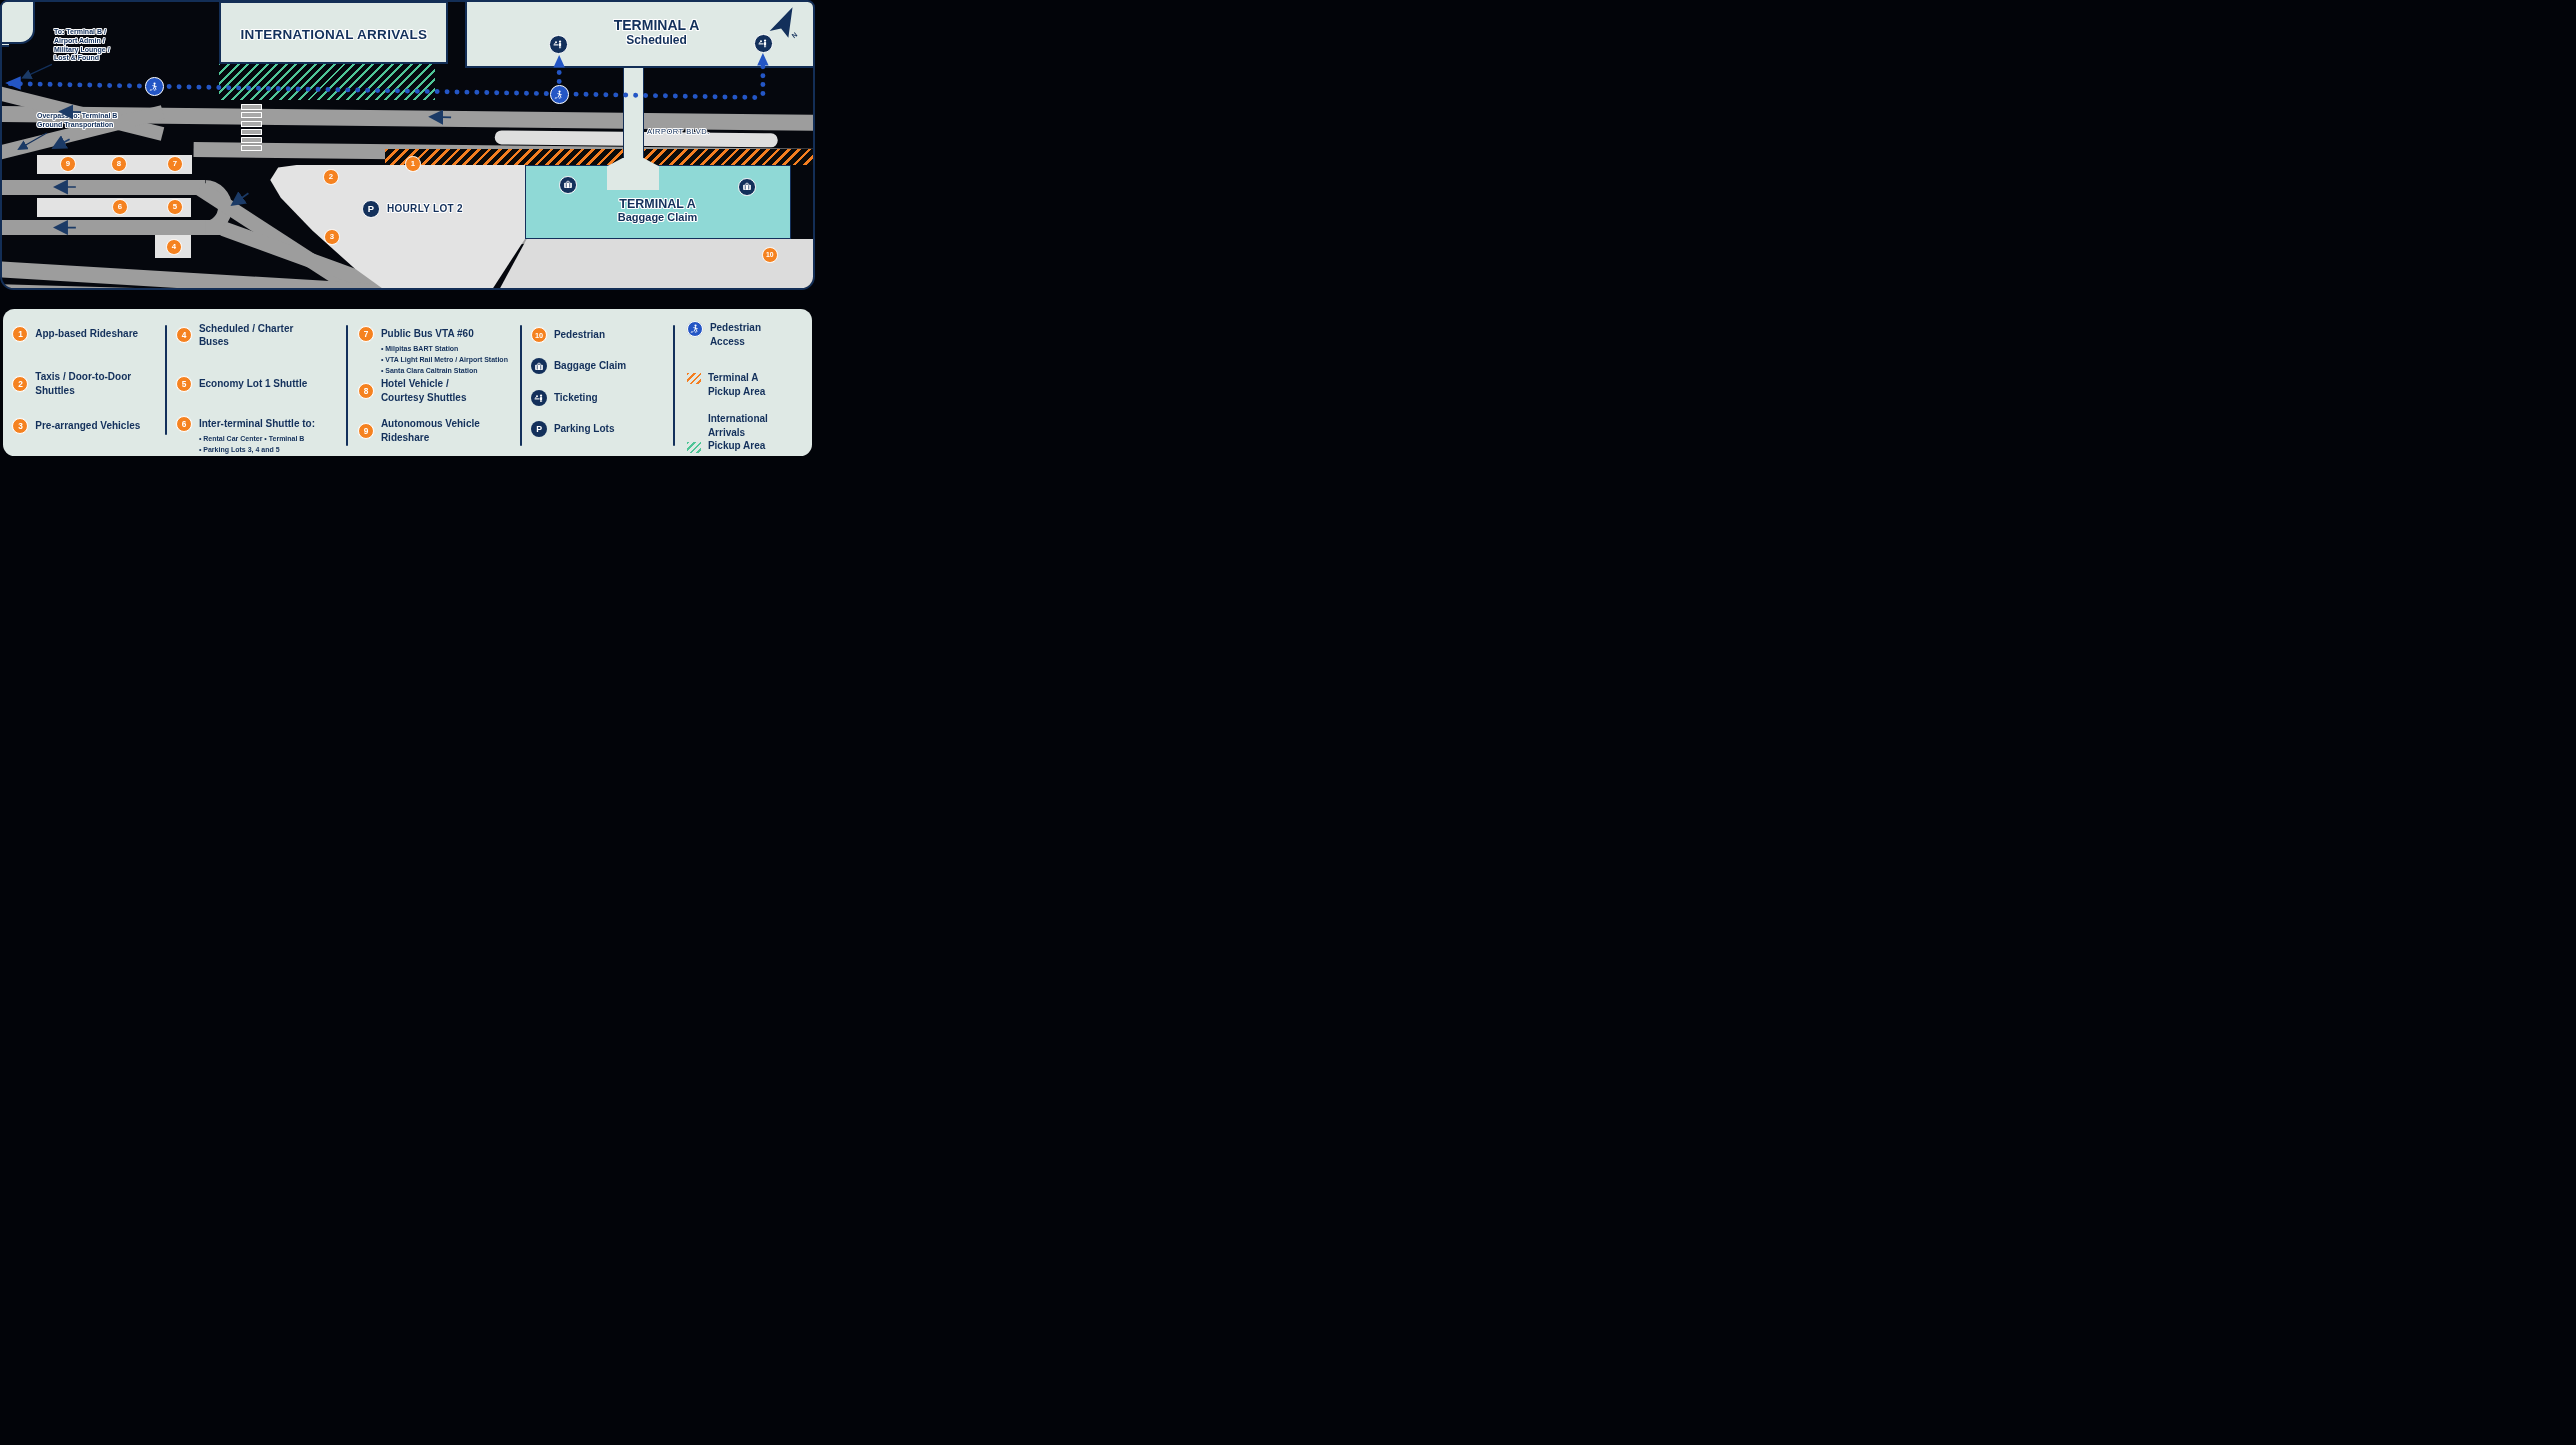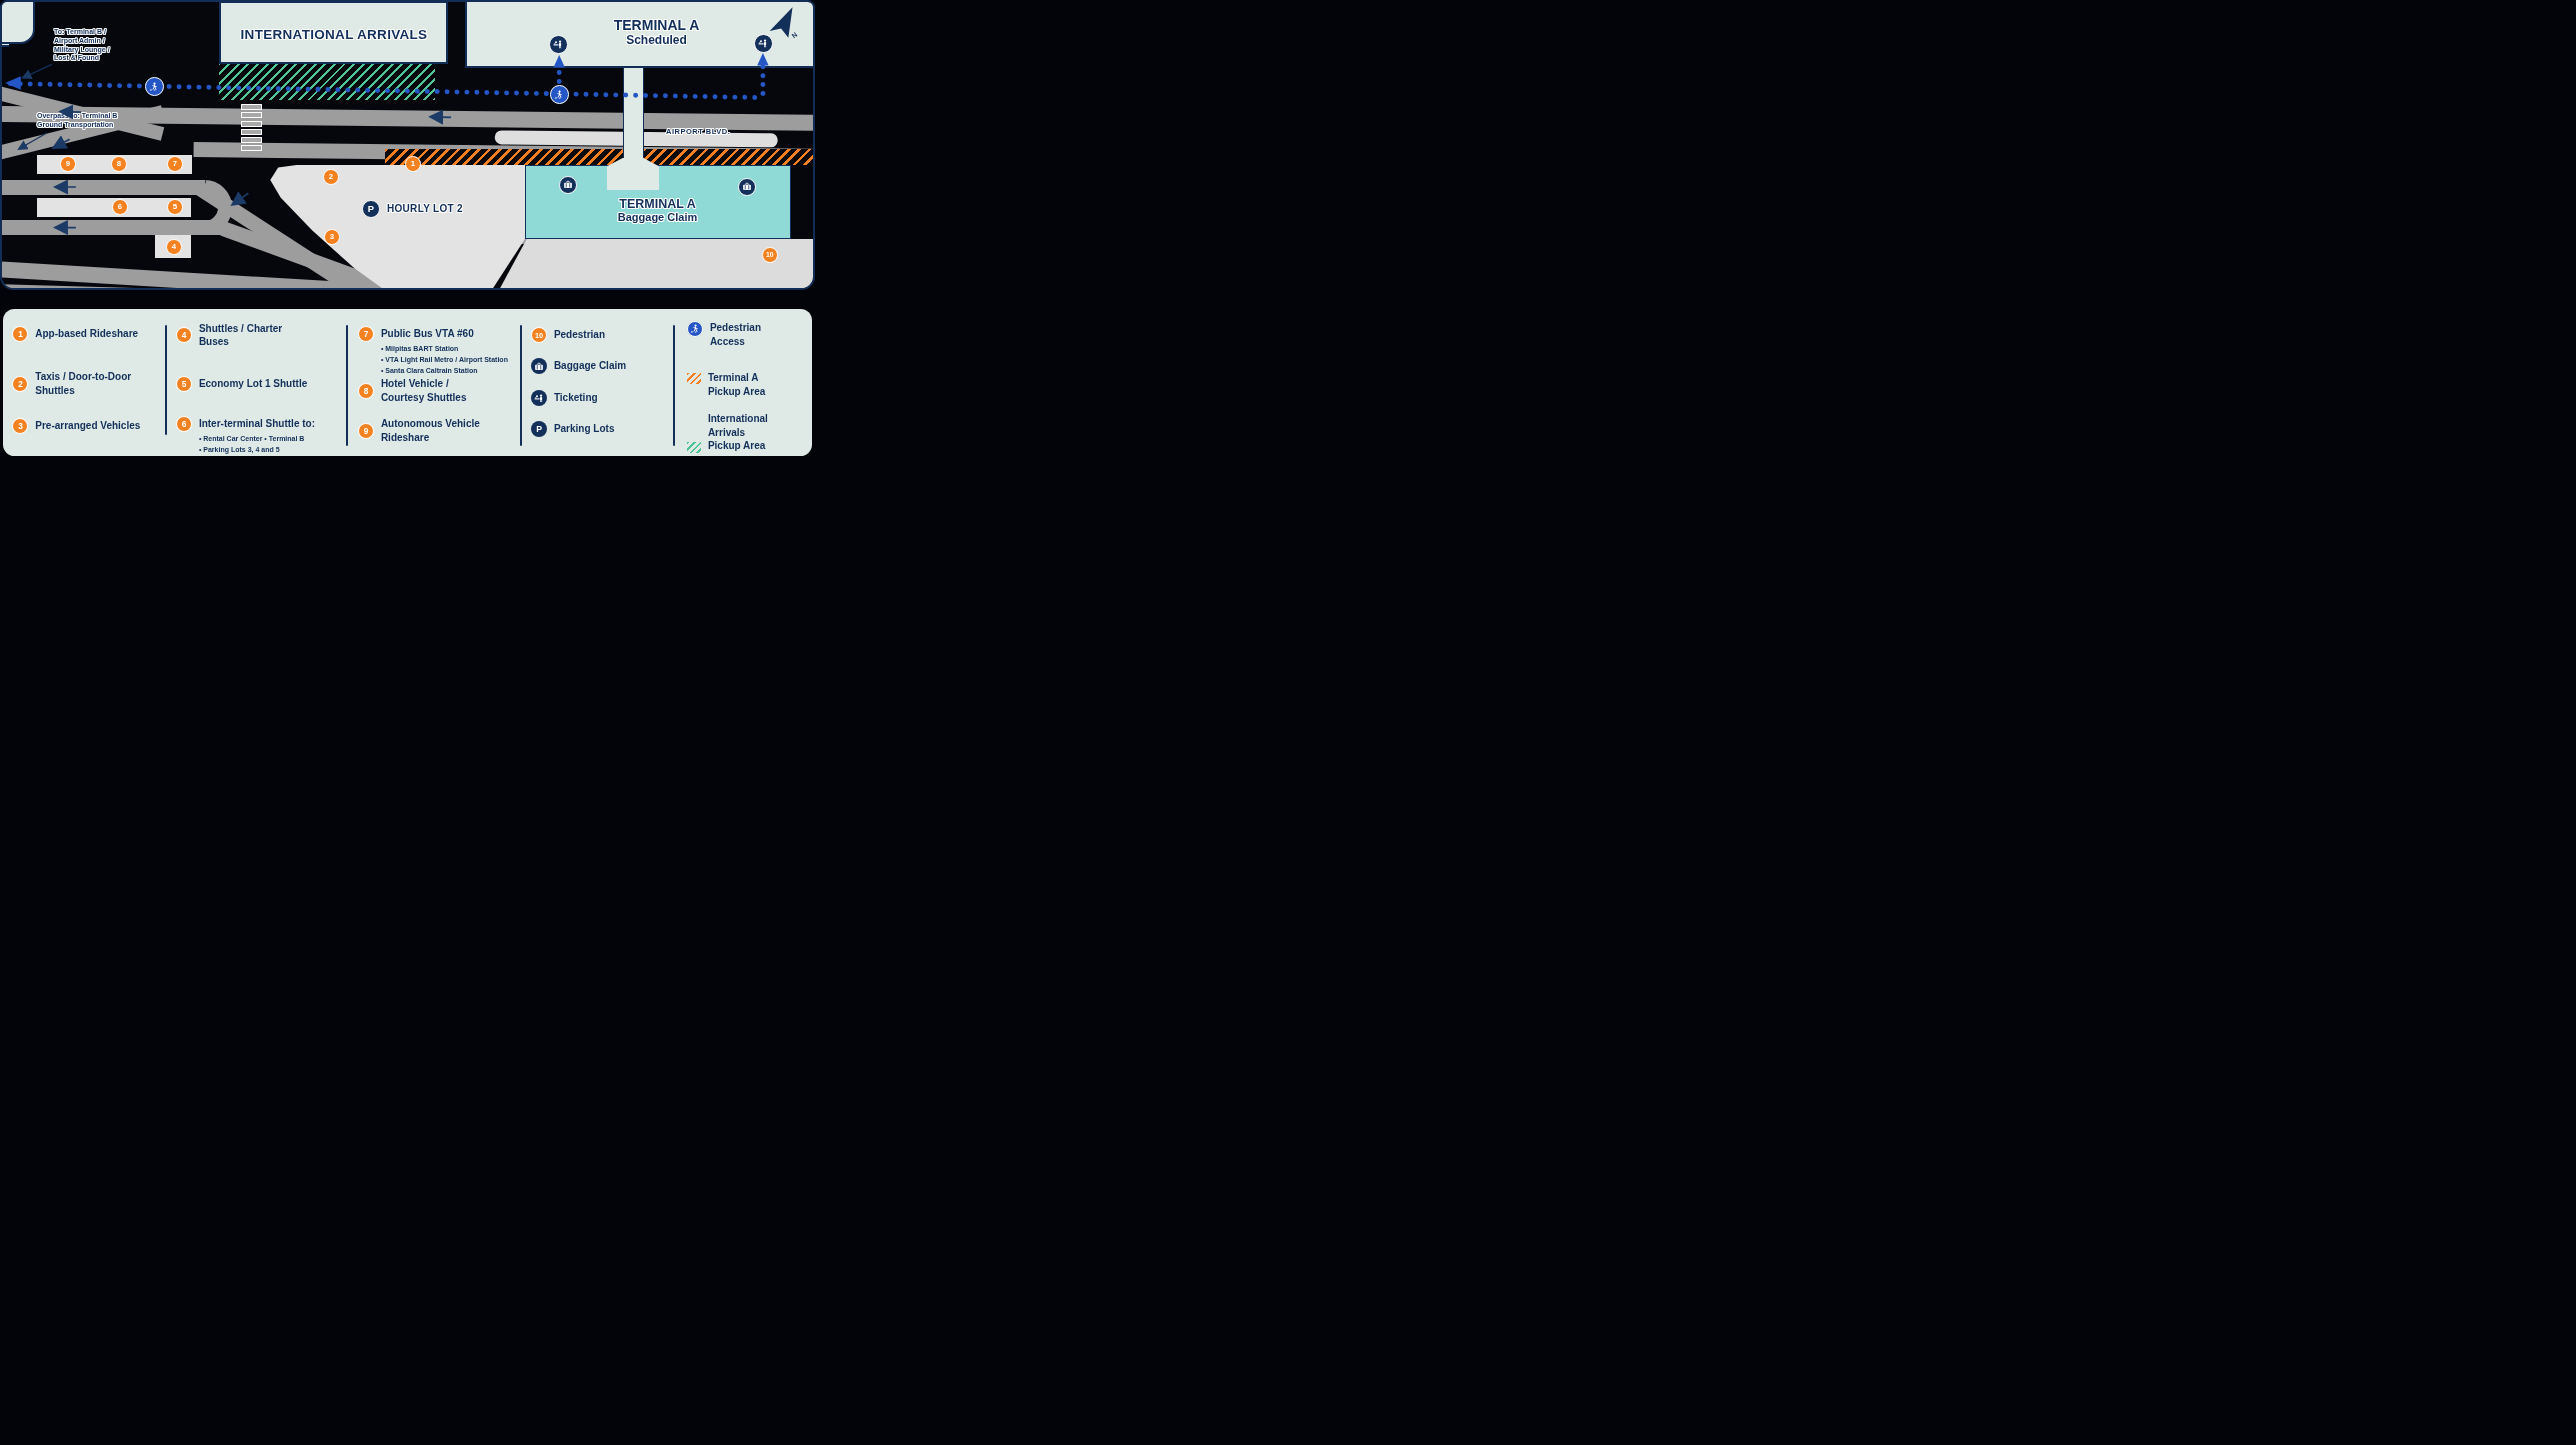--- a/index.html
+++ b/index.html
@@ -96,21 +96,21 @@
 
     <div class="maptitle halo" style="left:228px;top:25px;width:208px;font-size:13.5px;letter-spacing:0.3px;z-index:30;">INTERNATIONAL ARRIVALS</div>
     <div style="position:absolute;left:561px;top:14.6px;width:187px;text-align:center;z-index:30;">
       <div class="halo" style="font-size:14px;font-weight:700;">TERMINAL A</div>
       <div class="halo" style="font-size:12px;font-weight:600;">Scheduled</div>
     </div>
     <div style="position:absolute;left:533px;top:195px;width:245px;text-align:center;z-index:30;">
       <div class="halo" style="font-size:12.5px;font-weight:700;">TERMINAL A</div>
       <div class="halo" style="font-size:11px;font-weight:600;">Baggage Claim</div>
     </div>
-    <div class="halo" style="position:absolute;left:664px;top:125px;font-size:7.5px;font-weight:700;letter-spacing:0.5px;z-index:30;">AIRPORT BLVD.</div>
+    <div class="halo" style="position:absolute;left:645px;top:125px;font-size:7.5px;font-weight:400;letter-spacing:0.5px;z-index:30;">AIRPORT BLVD.</div>
     <div class="halo" style="position:absolute;left:385px;top:201px;font-size:10px;font-weight:700;letter-spacing:0.3px;z-index:30;">HOURLY LOT 2</div>
     <div class="halo" style="position:absolute;left:52px;top:26px;font-size:7px;font-weight:700;line-height:8.8px;white-space:pre-line;z-index:30;">To: Terminal B /
 Airport Admin /
 Military Lounge /
 Lost &amp; Found</div>
     <div class="halo" style="position:absolute;left:35px;top:110px;font-size:7px;font-weight:700;line-height:8.8px;white-space:pre-line;z-index:30;">Overpass to: Terminal B
 Ground Transportation</div>
 
     <svg class="overlay" width="815" height="290" viewBox="0 0 1568 558">
       <defs>
@@ -251,21 +251,21 @@
       <span class="lg-num">
           <span>3</span>
         </span>
       <span class="lg-label">Pre-arranged Vehicles</span>
     </div>
 
     <div class="lg-item" style="left:173px;top:12.5px;">
       <span class="lg-num">
           <span>4</span>
         </span>
-      <span class="lg-label">Shuttles / Charter
+      <span class="lg-label">Scheduled / Charter
 Buses</span>
     </div>
     <div class="lg-item" style="left:173px;top:67px;">
       <span class="lg-num">
           <span>5</span>
         </span>
       <span class="lg-label">Economy Lot 1 Shuttle</span>
     </div>
     <div class="lg-item topalign" style="left:173px;top:108px;">
       <span class="lg-num" style="margin-top:-1px;">

